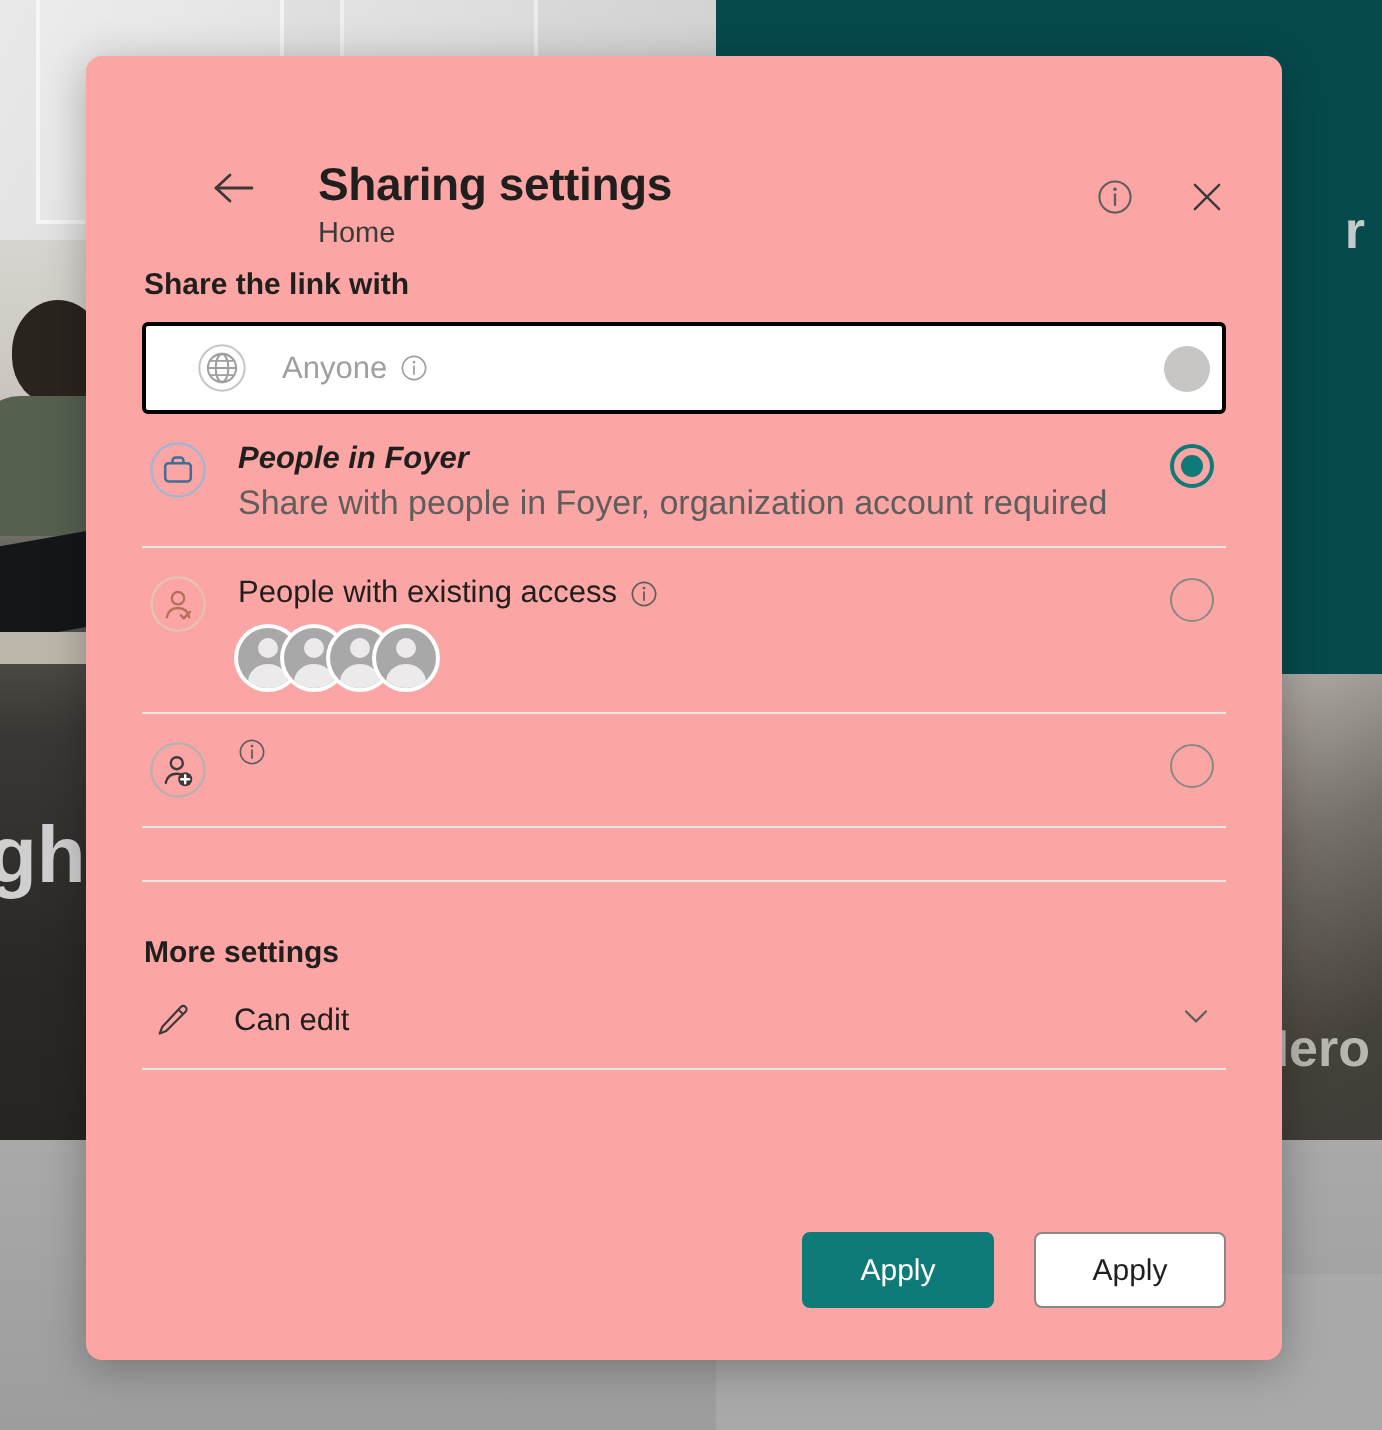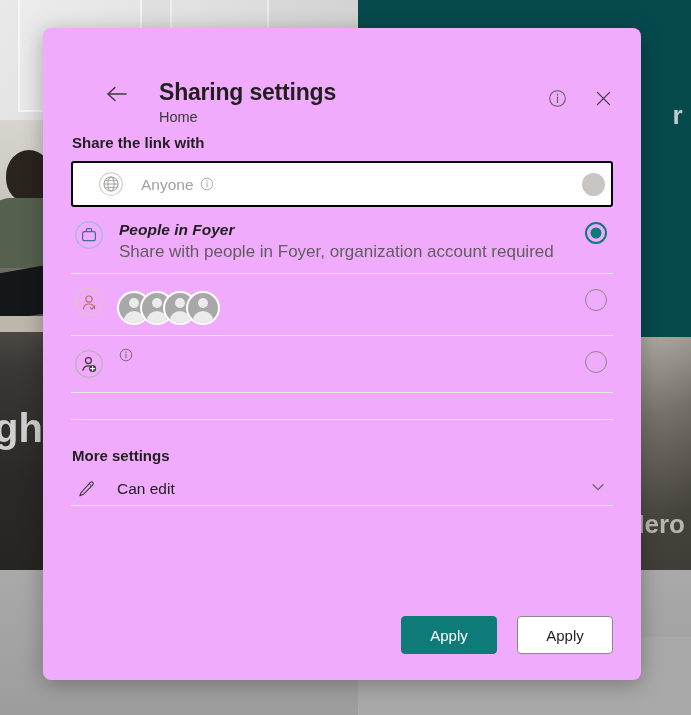--- a/index.html
+++ b/index.html
@@ -165,21 +165,21 @@
     background: #a9a9a9;
   }
 
   
   .dialog {
     position: absolute;
     left: 43px;
     top: 28px;
     width: 598px;
     height: 652px;
-    background: #f0abfc;
+    background: #fca5a5;
     border-radius: 8px;
     box-shadow: 0 4px 22px rgba(0,0,0,.28);
     overflow: hidden;
   }
 
   .dlg-header {
     position: relative;
     padding: 30px 28px 0 28px;
     height: 86px;
     box-sizing: border-box;
@@ -390,21 +390,21 @@
     margin-top: 26px;
     margin-bottom: 2px;
     padding-left: 1px;
     border-top: 1px solid #e6e6e6;
     padding-top: 27px;
   }
 
   .setting-row {
     display: flex;
     align-items: center;
-    padding: 12px 6px 5px 2px;
+    padding: 12px 6px 12px 2px;
     border-bottom: 1px solid #e6e6e6;
     cursor: pointer;
   }
   .setting-icon {
     width: 26px;
     flex: 0 0 26px;
     display: flex;
     align-items: center;
     justify-content: flex-start;
     margin-right: 14px;
@@ -567,20 +567,30 @@
       <div class="opt-row">
         <div class="opt-icon">
           <svg width="30" height="30" viewBox="0 0 30 30" fill="none" aria-hidden="true">
             <circle cx="15" cy="15" r="13.3" stroke="#e3c4b6" stroke-width="1.1" fill="none"></circle>
             <circle cx="15" cy="12.1" r="3.1" stroke="#b5705a" stroke-width="1.2" fill="none"></circle>
             <path d="M9.4 21.6 c0.7 -3.2 3 -4.6 5.6 -4.6 c2.6 0 4.9 1.4 5.6 4.6" stroke="#b5705a" stroke-width="1.2" fill="none" stroke-linecap="round"></path>
             <path d="M16.4 20.6 l1.5 1.6 l3.1 -3.3" stroke="#b5705a" stroke-width="1.2" fill="none" stroke-linecap="round" stroke-linejoin="round"></path>
           </svg>
         </div>
         <div class="opt-text">
+          <div class="opt-title">
+            <span>People with existing access</span>
+            <span class="info-i">
+              <svg width="14" height="14" viewBox="0 0 20 20" fill="none" aria-hidden="true">
+                <circle cx="10" cy="10" r="8.3" stroke="#605e5c" stroke-width="1.2" fill="none"></circle>
+                <circle cx="10" cy="5.8" r="1" fill="#605e5c"></circle>
+                <path d="M10 8.6 V14.3" stroke="#605e5c" stroke-width="1.3" stroke-linecap="round"></path>
+              </svg>
+            </span>
+          </div>
           <div class="avatar-stack">
             <div class="avatar"></div>
             <div class="avatar"></div>
             <div class="avatar"></div>
             <div class="avatar"></div>
           </div>
         </div>
         <div class="radio"></div>
       </div>
 

